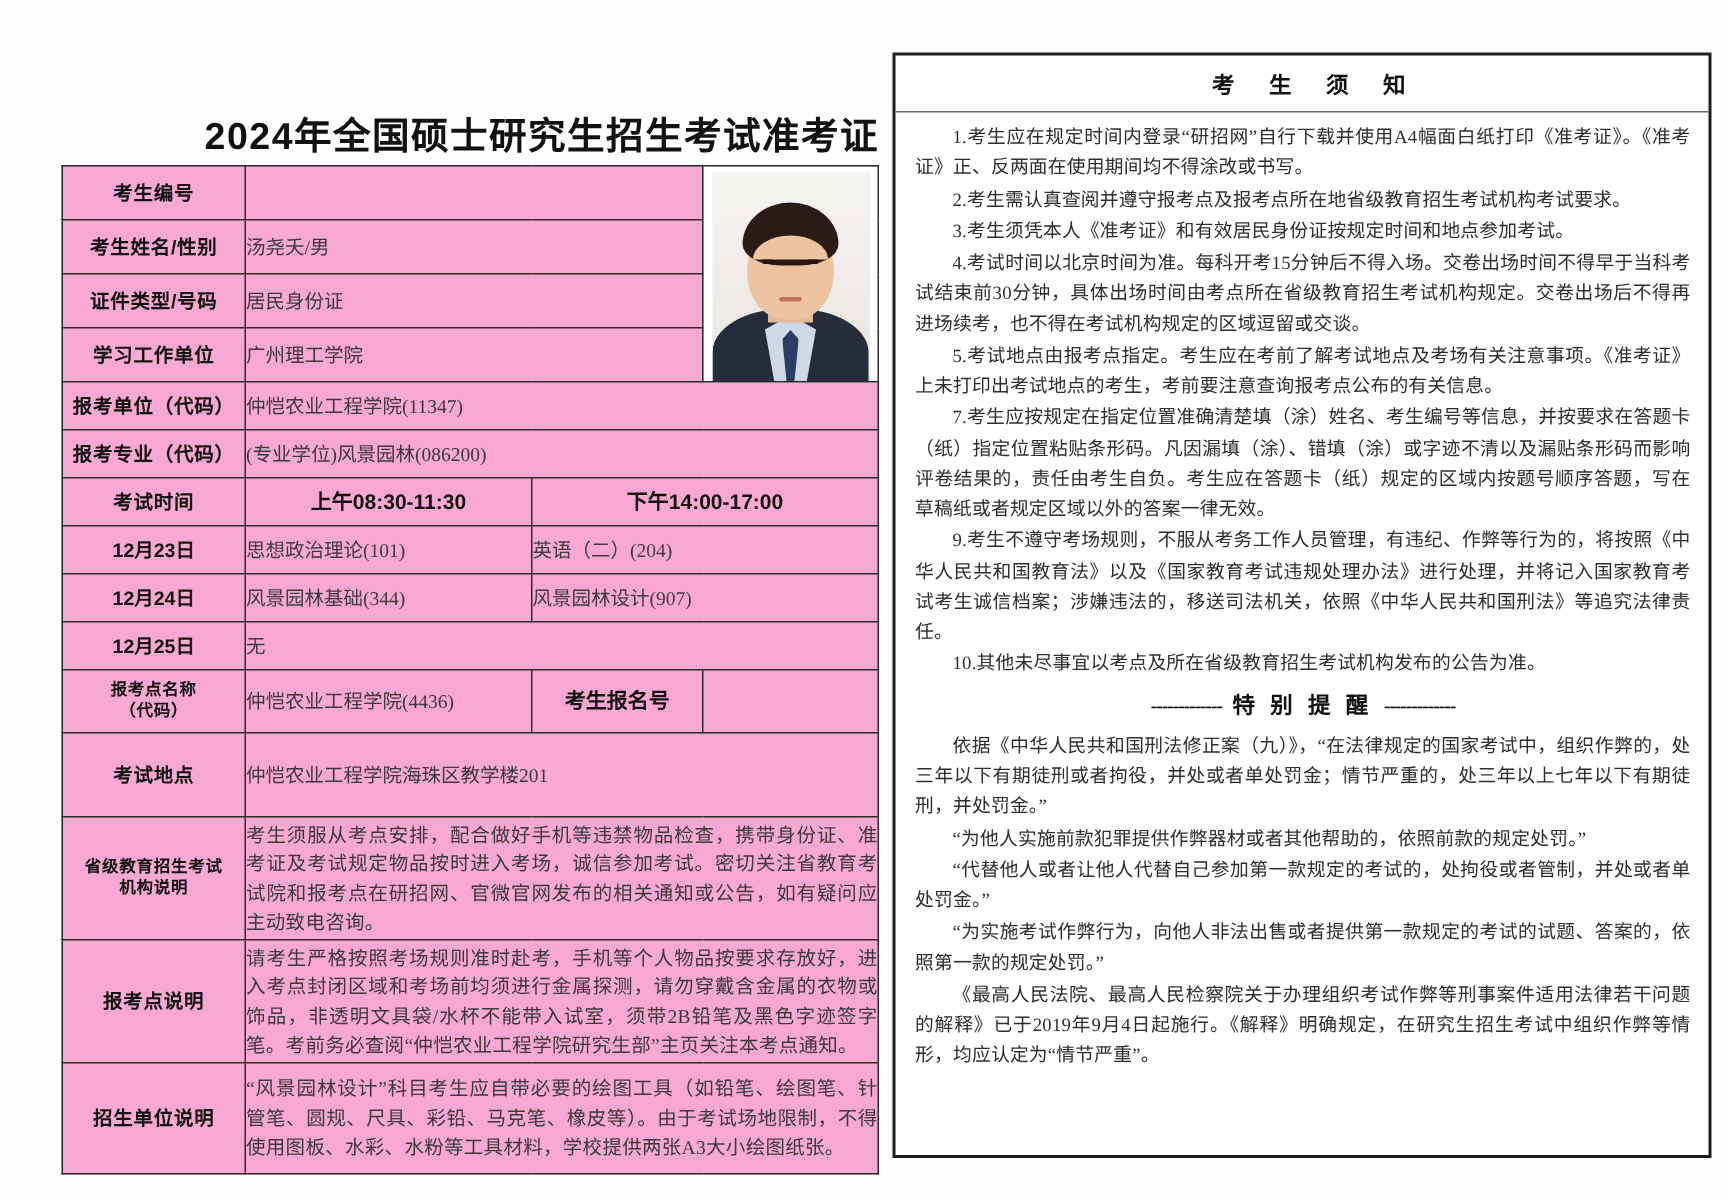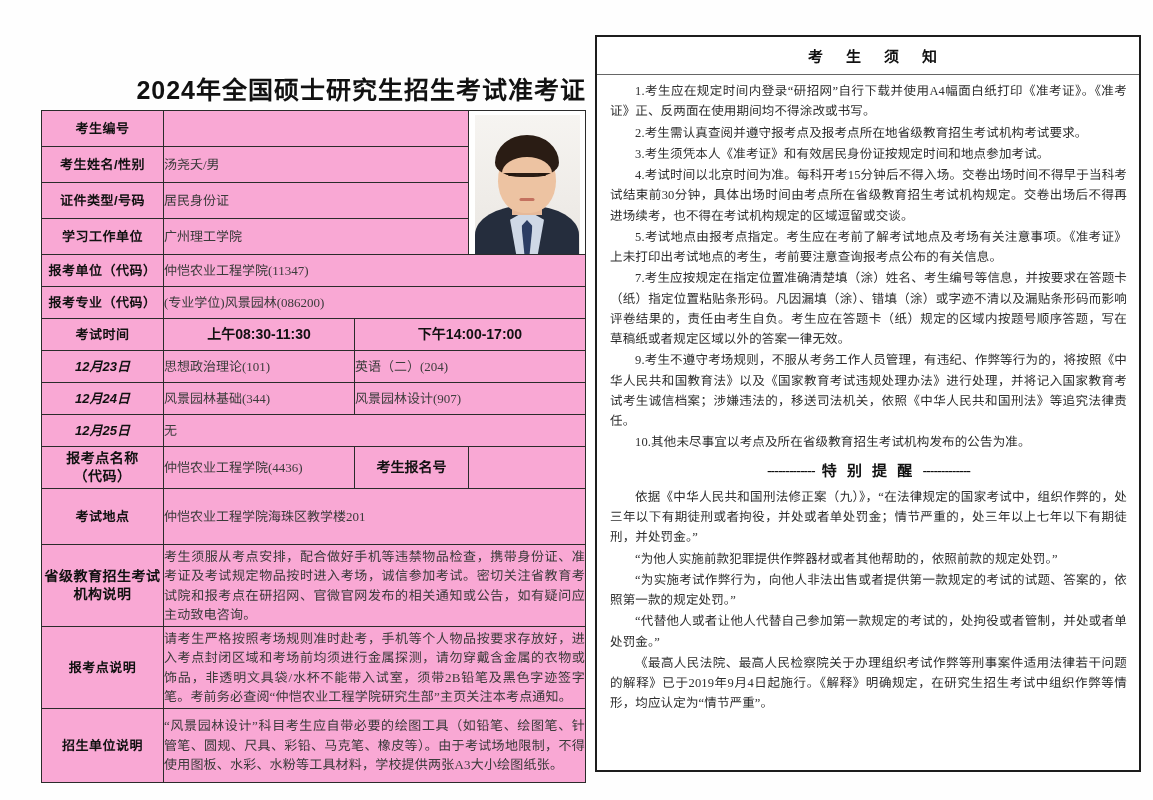--- a/index.html
+++ b/index.html
@@ -72,21 +72,21 @@
     text-align: center;
     font-family: "Liberation Sans", "DejaVu Sans", sans-serif;
     font-weight: bold;
     font-size: 14.5px;
     color: #111;
     padding: 4px 2px;
     letter-spacing: 0.5px;
   }
   .lbl.two-line {
     line-height: 1.25;
-    font-size: 14px;
+    font-size: 11px;
   }
   .val {
     text-align: left;
     padding: 5px 7px;
     font-family: "Liberation Serif", "DejaVu Serif", serif;
     font-size: 13.5px;
     color: #3a3a3a;
   }
   .val.centered {
     text-align: center;
@@ -99,21 +99,20 @@
     font-size: 13px;
     color: #3d3d3d;
   }
   .date-cell {
     text-align: center;
     font-family: "Liberation Sans", "DejaVu Sans", sans-serif;
     font-weight: bold;
     font-size: 14px;
     color: #111;
     padding: 5px 2px;
-    font-style: italic;
   }
   .note-cell {
     text-align: justify;
     padding: 7px 8px 7px 9px;
     font-size: 12.2px;
     line-height: 1.55;
     color: #3a3a3a;
     letter-spacing: 0.2px;
   }
   .rowh-md  { height: 32px; }
@@ -398,20 +397,20 @@
         <p>10.其他未尽事宜以考点及所在省级教育招生考试机构发布的公告为准。</p>
 
         <div class="special-head">
           <span class="dash">-------------</span>
           <span>特 别 提 醒</span>
           <span class="dash">-------------</span>
         </div>
 
         <p>依据《中华人民共和国刑法修正案（九）》，“在法律规定的国家考试中，组织作弊的，处三年以下有期徒刑或者拘役，并处或者单处罚金；情节严重的，处三年以上七年以下有期徒刑，并处罚金。”</p>
         <p>“为他人实施前款犯罪提供作弊器材或者其他帮助的，依照前款的规定处罚。”</p>
+        <p>“代替他人或者让他人代替自己参加第一款规定的考试的，处拘役或者管制，并处或者单处罚金。”</p>
         <p>“为实施考试作弊行为，向他人非法出售或者提供第一款规定的考试的试题、答案的，依照第一款的规定处罚。”</p>
-        <p>“代替他人或者让他人代替自己参加第一款规定的考试的，处拘役或者管制，并处或者单处罚金。”</p>
         <p>《最高人民法院、最高人民检察院关于办理组织考试作弊等刑事案件适用法律若干问题的解释》已于2019年9月4日起施行。《解释》明确规定，在研究生招生考试中组织作弊等情形，均应认定为“情节严重”。</p>
       </div>
     </div>
   </div>
 
 </div>
 
 </body></html>

